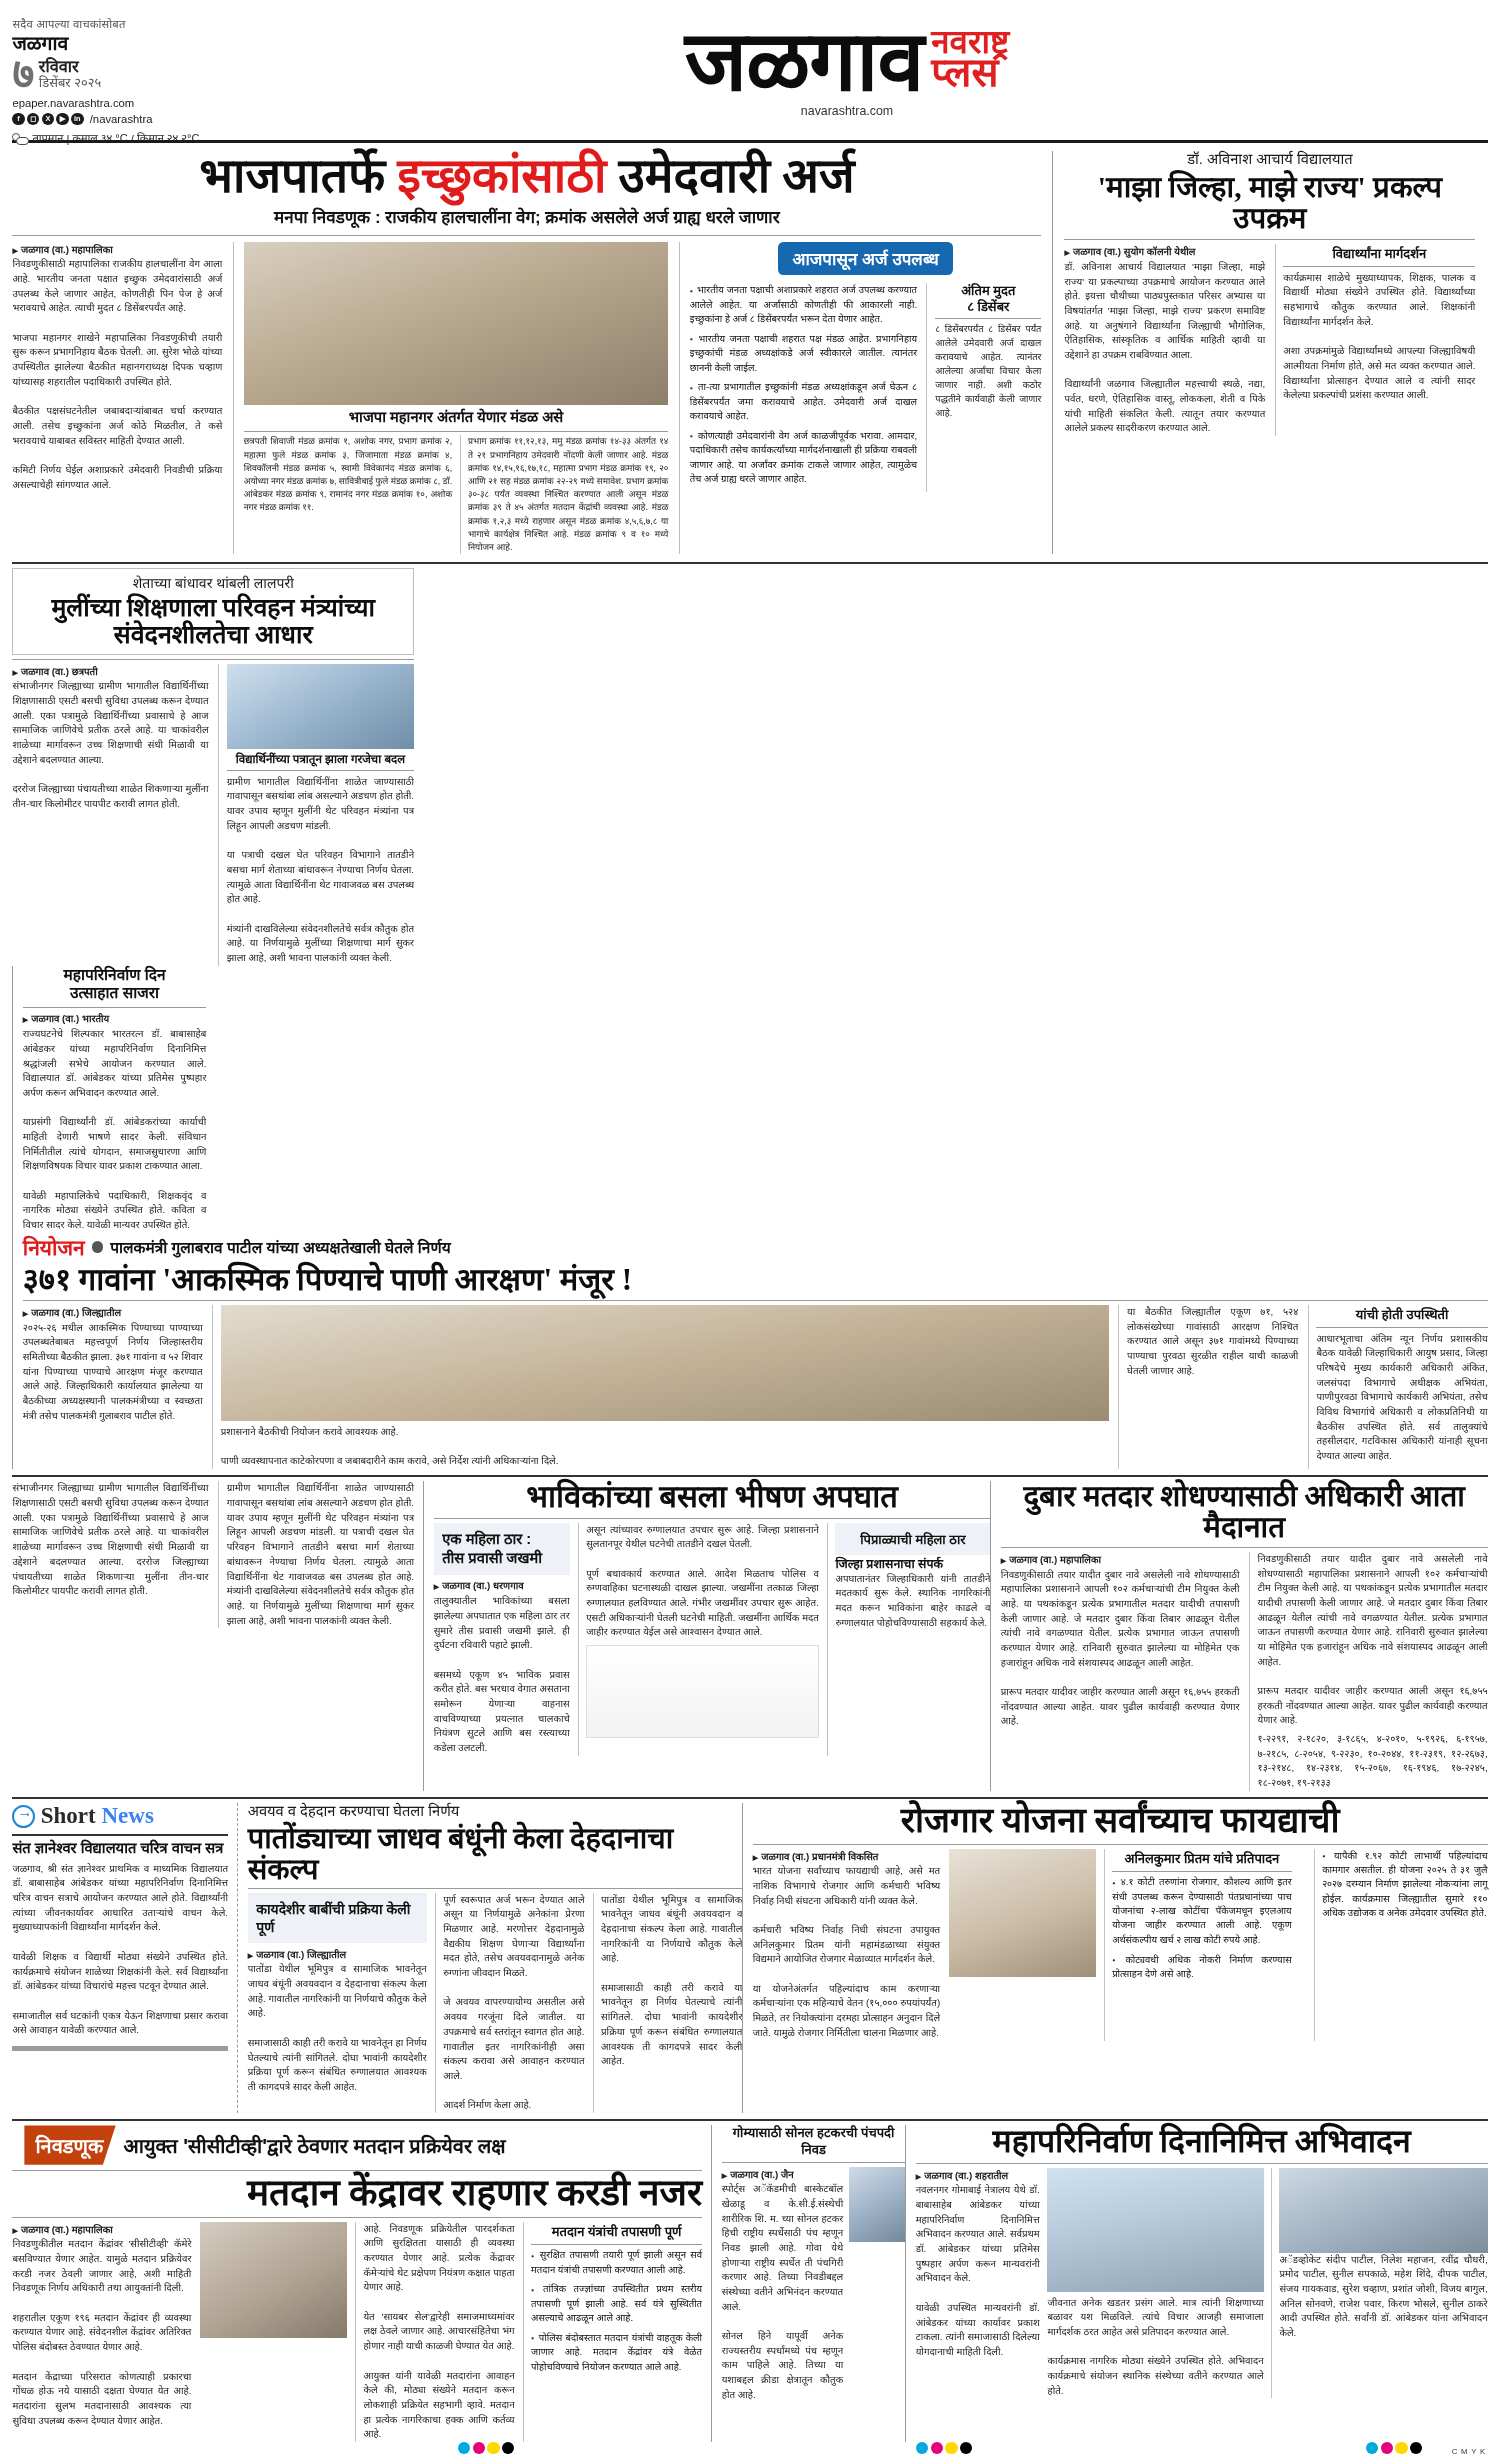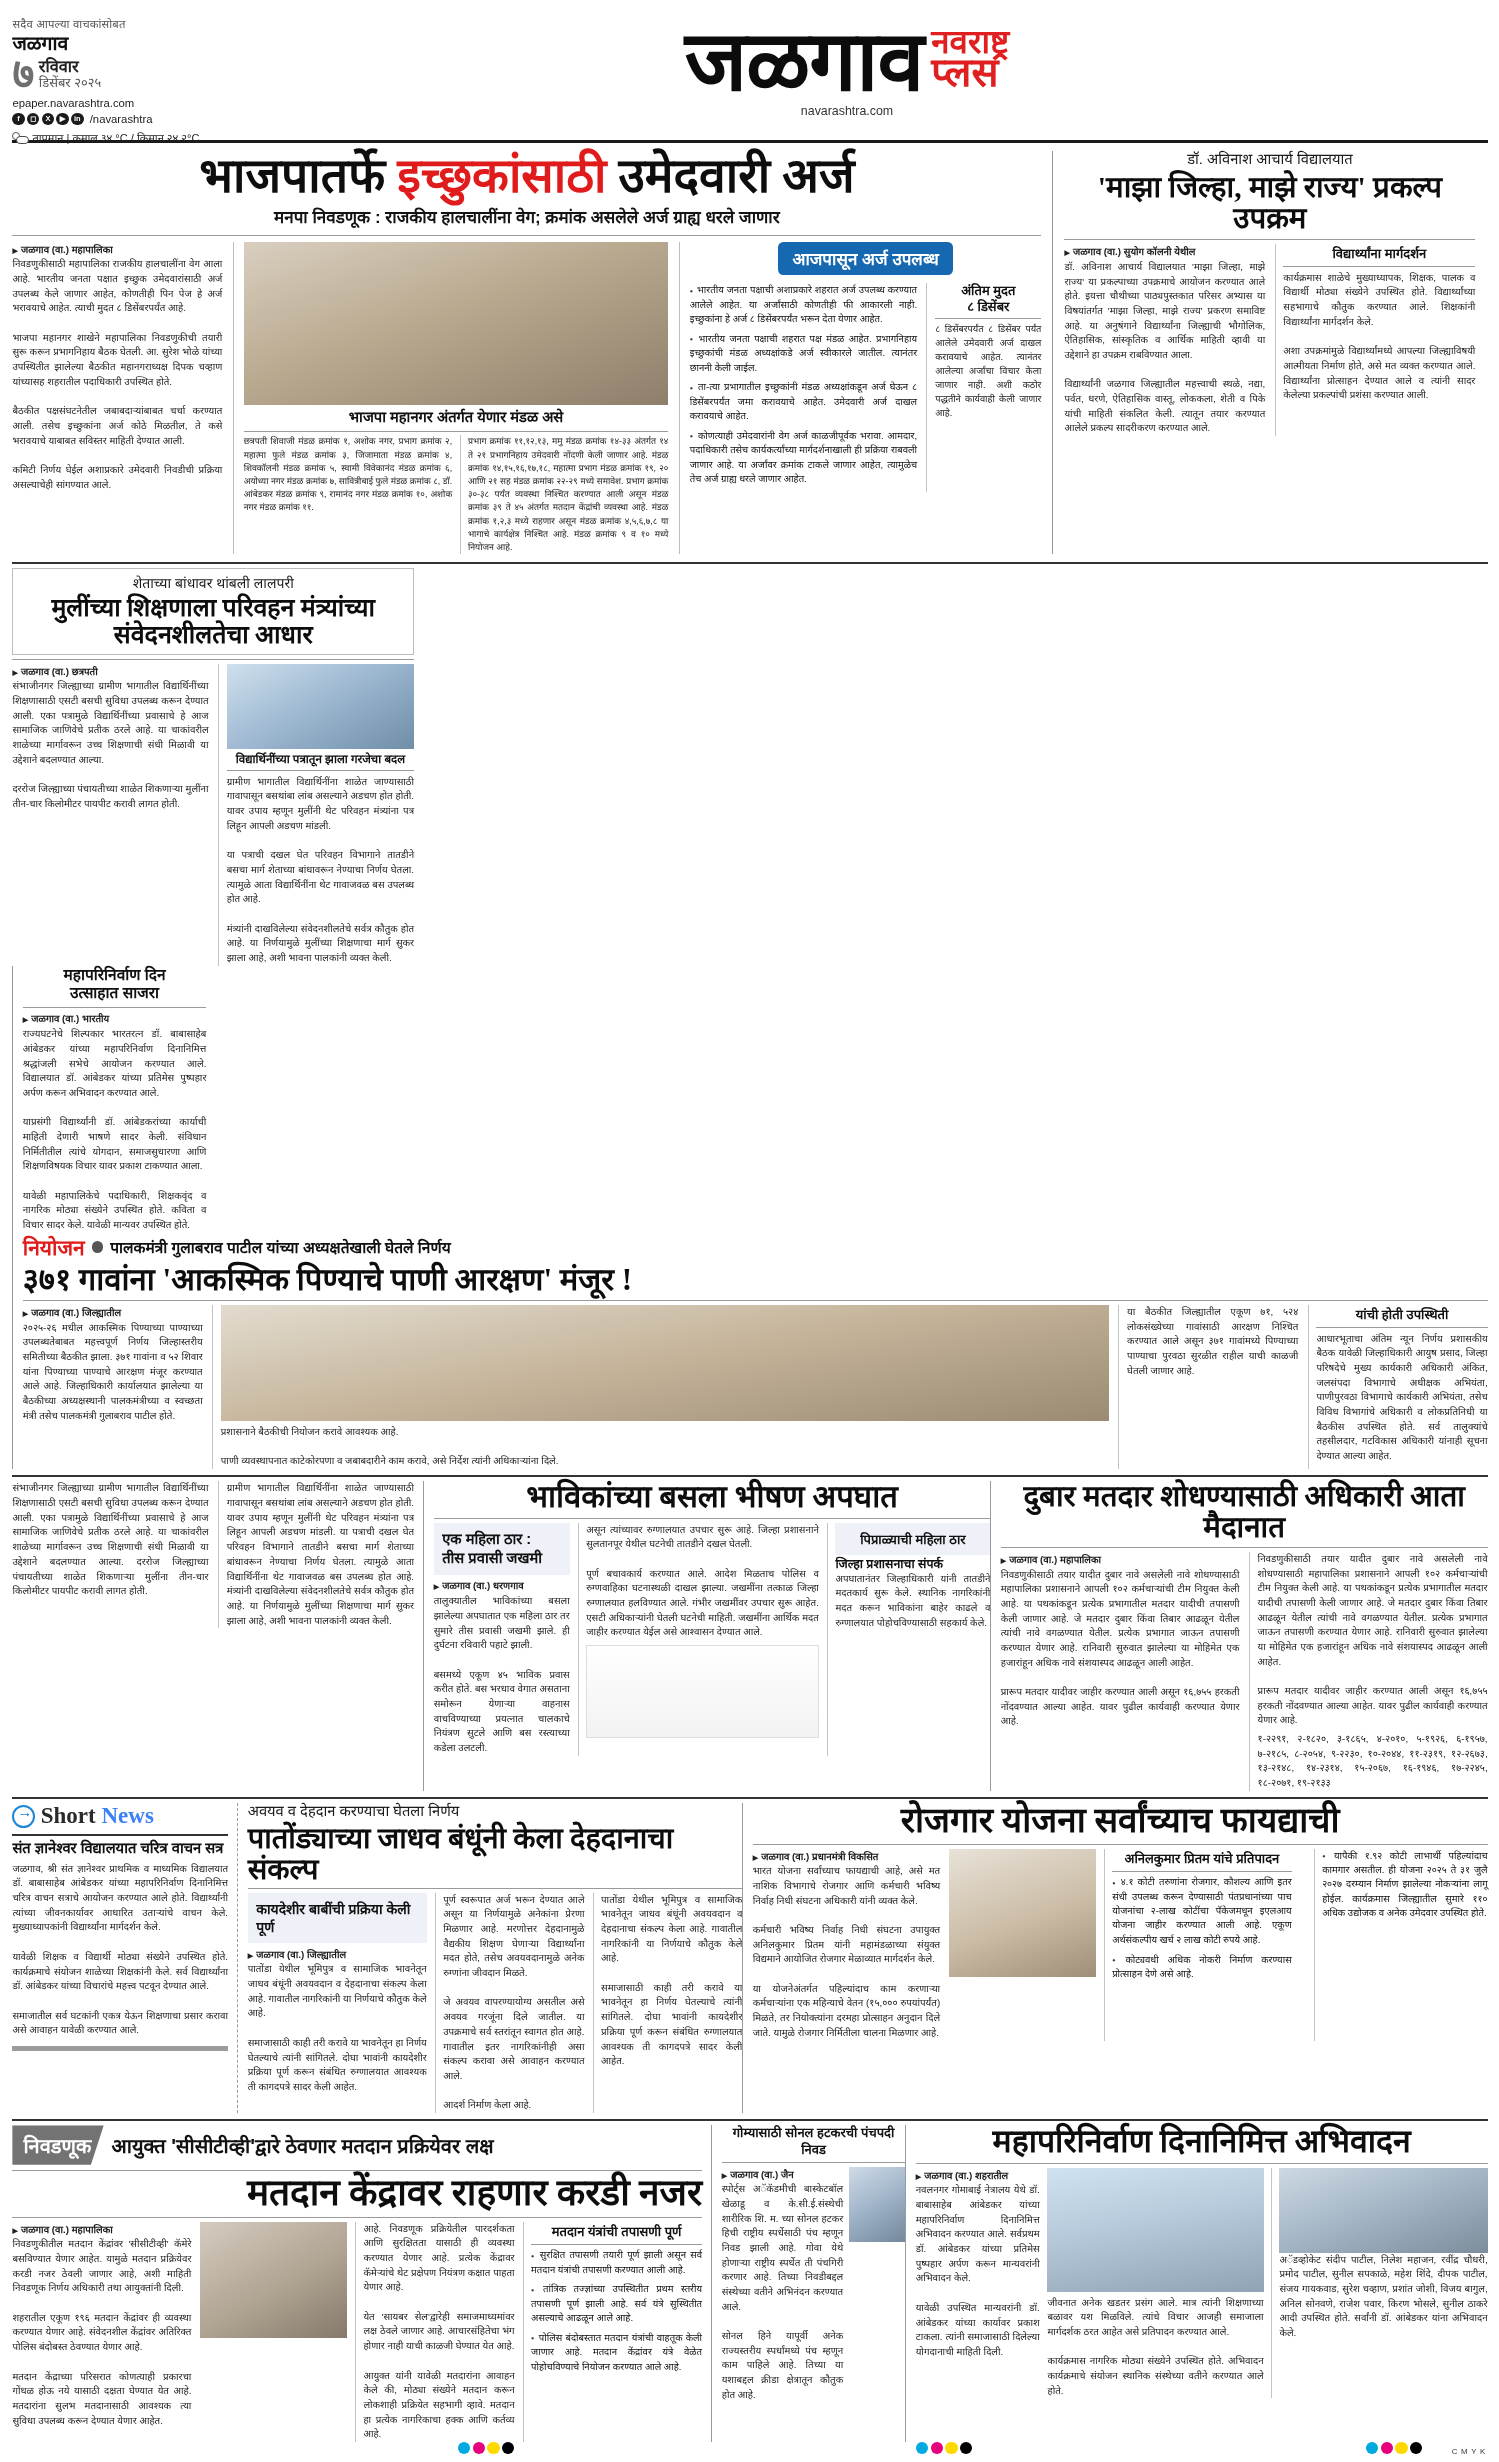--- a/index.html
+++ b/index.html
@@ -21,21 +21,21 @@
   .mh-daterow { display: flex; align-items: flex-start; margin-top: 1.6px; }
   .mh-daynum { font-size: 42px; font-weight: bold; color: #6f6f6f; line-height: .85; letter-spacing: -1.6px; }
   .mh-datetxt { margin-left: 6.2px; padding-top: 1.6px; }
   .mh-day { font-size: 16.3px; font-weight: bold; color: #222; line-height: 1; }
   .mh-date { font-size: 13px; color: #555; line-height: 1.25; margin-top: 1.6px; }
   .mh-url { font-size: 11.3px; color: #222; margin-top: 5.4px; }
   .mh-social { display: flex; align-items: center; gap: 2.3px; margin-top: 3.9px; }
   .sic { width: 12.4px; height: 12.4px; border-radius: 50%; background: #1b1b1b; color: #fff;
          font-size: 7.4px; line-height: 12.4px; text-align: center; font-weight: bold; display:inline-block; }
   .mh-handle { font-size: 11.3px; margin-left: 3.9px; color: #222; }
-  .mh-temp { display: flex; align-items: center; gap: 3.1px; margin-top: 4.7px; font-size: 11px; color: #222; }
+  .mh-temp { display: flex; align-items: flex-end; gap: 3.1px; margin-top: 4.7px; font-size: 11px; color: #222; }
   .wicon { width: 17px; height: 12.4px; position: relative; display:inline-block; }
   .wicon .sun { position:absolute; left:0; top:0.8px; width:7.8px;height:7.8px;border-radius:50%;
                 background:#fff; border:1.6px solid #4a4a4a; }
   .wicon .cloud { position:absolute; right:0; bottom:0; width:13px;height:7.8px;border-radius:4.7px;
                 background:#fff;border:1.6px solid #4a4a4a; }
 
   .mh-center { flex: 1; text-align: center; position: relative; padding-top: 14px; }
   .logo-wrap { display:flex; align-items:flex-start; justify-content:center; gap: 7.8px; }
   .logo-main { font-size: 84px; font-weight: 900; letter-spacing: -0.8px; line-height: .88;
                font-family: "Liberation Serif", serif; color:#0c0c0c; }
@@ -71,23 +71,23 @@
   .ph-conf    { background:linear-gradient(170deg,#e2dccf,#c5b49a 48%,#9a8b72); }
   .ph-bus     { background:linear-gradient(180deg,#fff,#f2f2f2); }
   .ph-woman   { background:linear-gradient(160deg,#e8e2d8,#cbbca6 55%,#9f8f78); }
   .ph-man     { background:linear-gradient(150deg,#cfdbe8,#9fb3c8 50%,#74889c); }
   .ph-stage   { background:linear-gradient(170deg,#cfe2f0,#b8ccdd 40%,#8fa3b5); }
   .ph-statue  { background:linear-gradient(160deg,#cdd9e4,#a3b4c4 50%,#7d8d9c); }
   .ph-crowd   { background:linear-gradient(150deg,#d5ccc0,#b0a493 55%,#85796a); }
 
   .blue-pill { background:#1668b0; color:#fff; font-weight:bold; font-size:17px;
                padding:5.4px 14px; border-radius:5.4px; display:inline-block; }
-  .blue-flag { background:#737373; color:#fff; font-weight:bold; font-size:20px;
+  .blue-flag { background:#c2410c; color:#fff; font-weight:bold; font-size:20px;
                padding:6.2px 12.4px 6.2px 11px; display:inline-block;
-               clip-path: polygon(0 0, 100% 0, 86% 100%, 0 100%); }
+               clip-path: polygon(0 0, 100% 0, 86% 100%, 0 100%); margin-left: 12px; }
   .red-tag { background:#fff; color:#e01b1b; font-weight:bold; font-size:21px; }
   .tintbox { background:#eef1f7; padding:7px 8.5px; }
   .grey-head { font-size:14.7px; font-weight:bold; text-align:center; line-height:1.2; }
 
   .bullets li { list-style:none; font-size:9.6px; line-height:1.5; margin-bottom:5.4px; text-align:justify;}
   .bullets li::before { content:"\25CF"; font-size:5.4px; vertical-align:middle; margin-right:3.9px; color:#333;}
 
   .colsep { border-left:0.8px solid #bdbdbd; padding-left:9.3px; }
 
   

